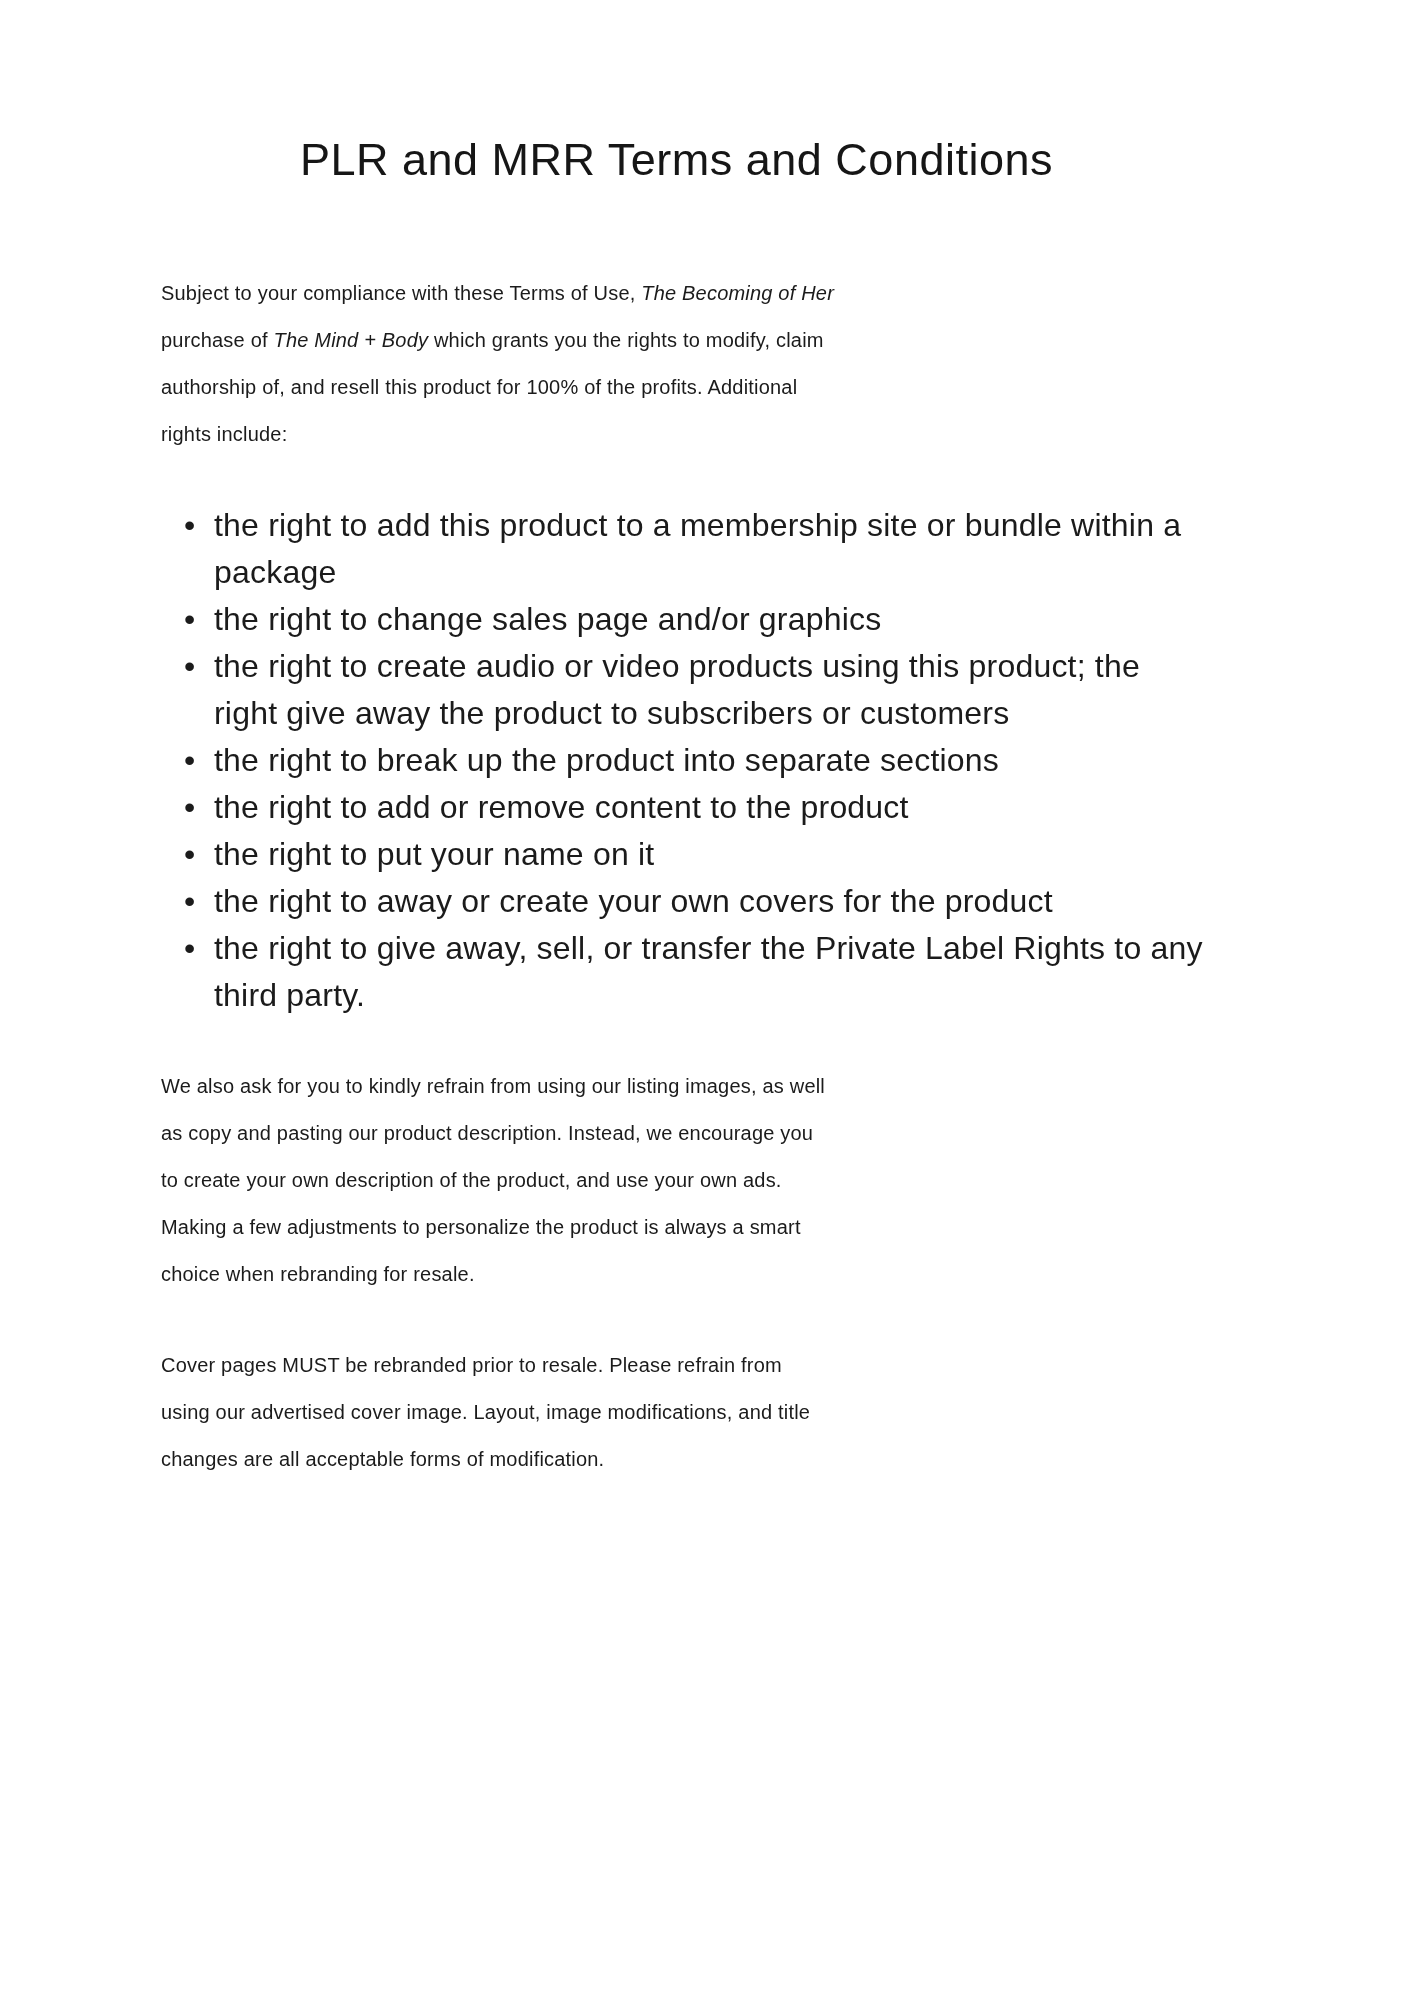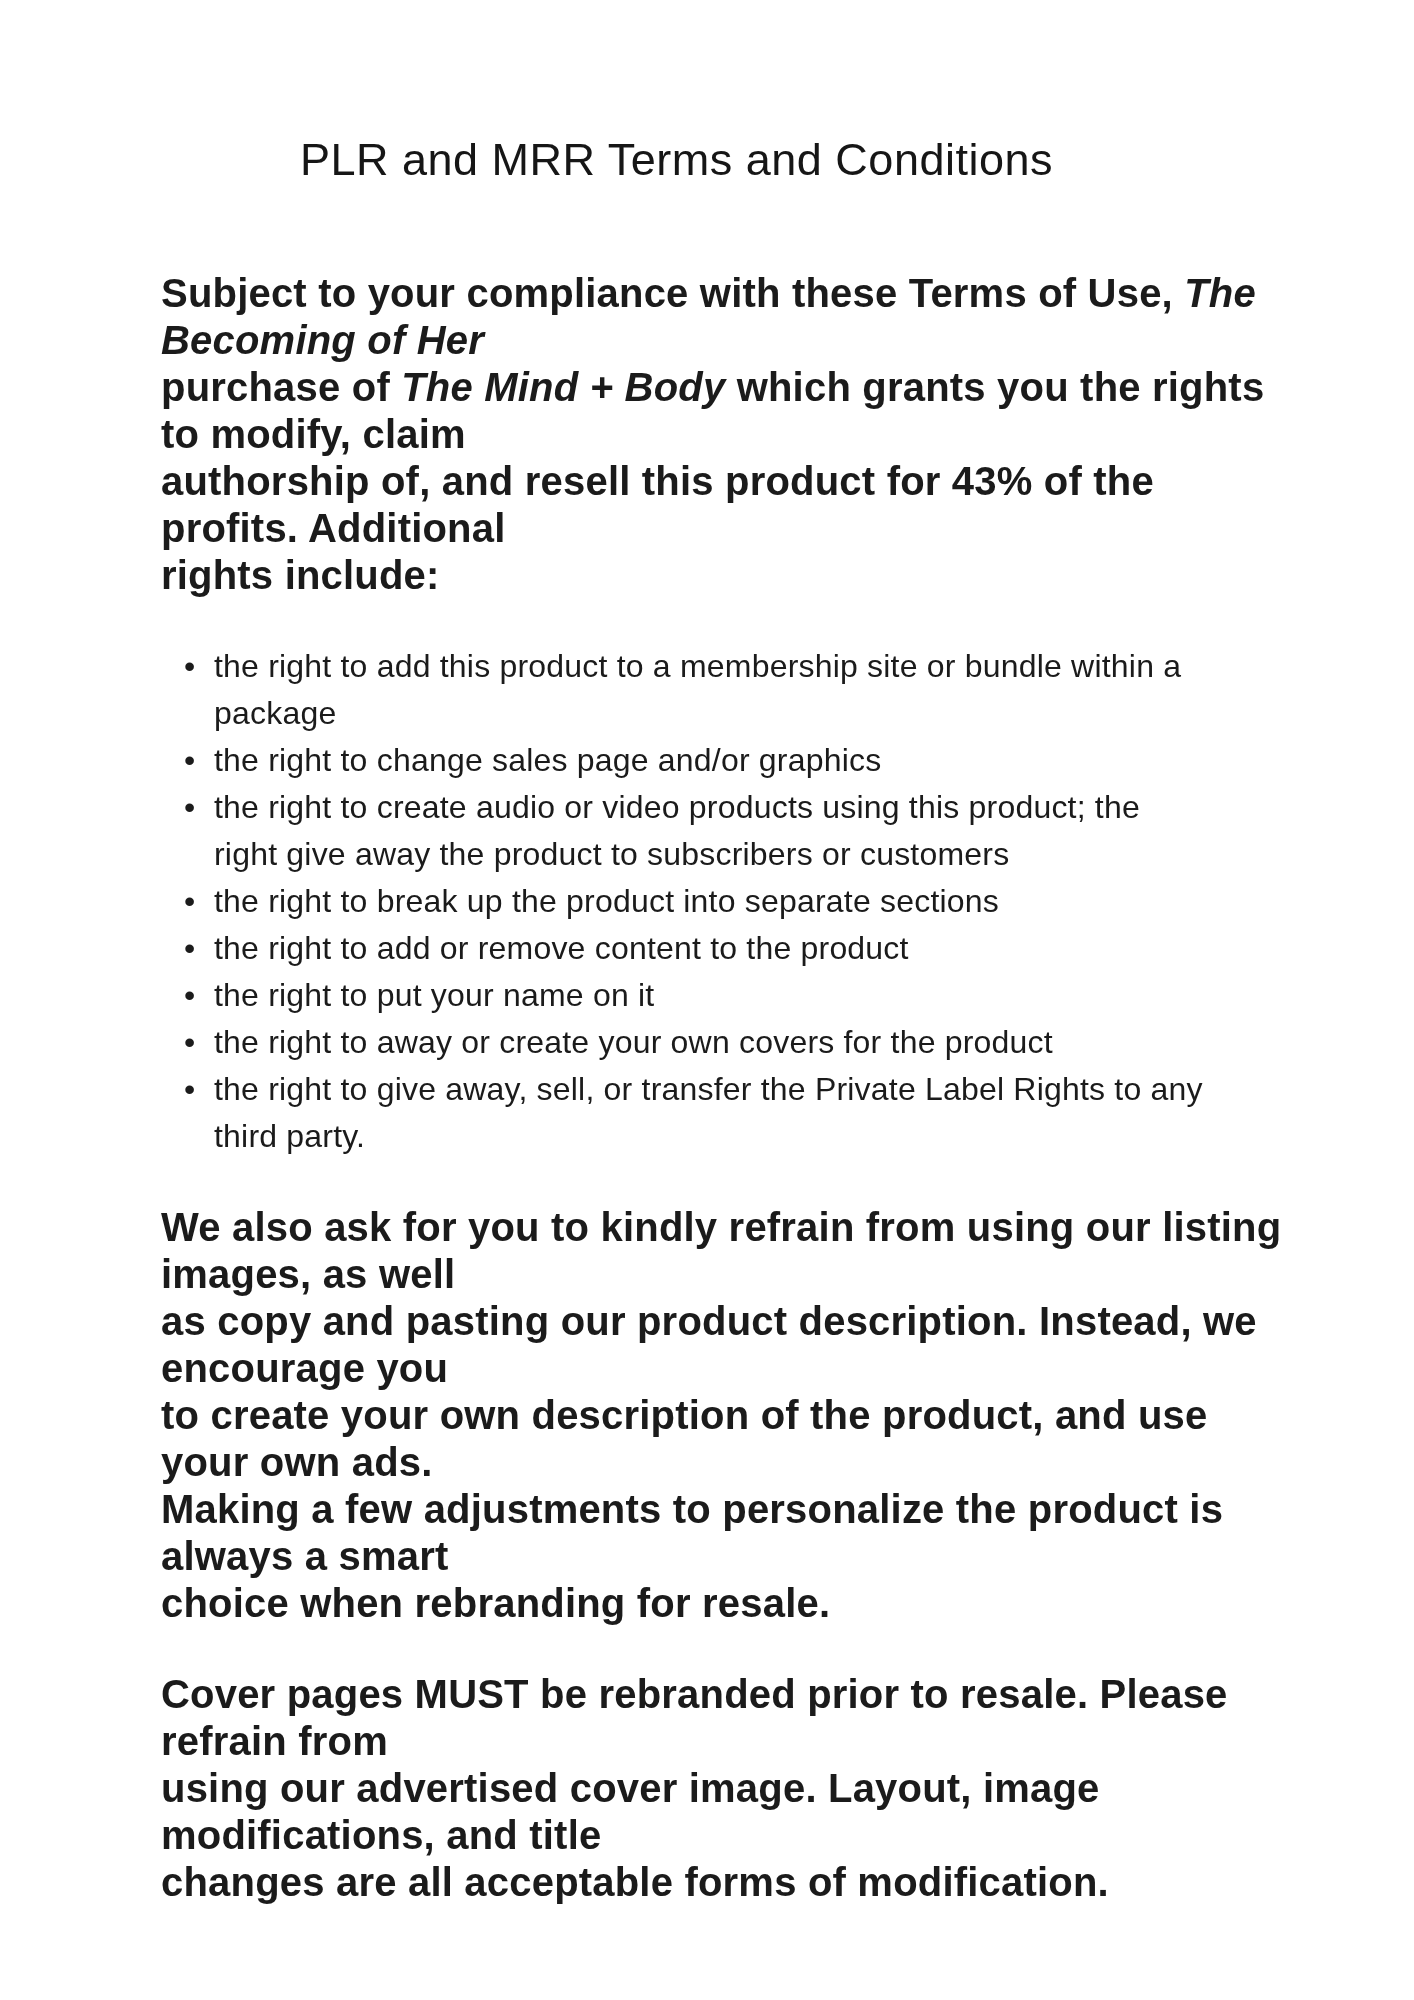--- a/index.html
+++ b/index.html
@@ -22,22 +22,22 @@
   h1.doc-title {
     font-size: 45px;
     font-weight: 300;
     line-height: 60px;
     letter-spacing: 0.5px;
     text-align: center;
     margin: 0 92px 80px 0;
     color: #161616;
   }
   p.body-text {
-    font-size: 40px;
-    font-weight: 700;
+    font-size: 20px;
+    font-weight: 400;
     line-height: 47px;
     letter-spacing: 0.2px;
     margin: 0 0 44px 0;
   }
   .pre-line { white-space: pre-line; }
   .line { display: block; }
   em { font-style: italic; }
   ul.rights-list {
     list-style: none;
     margin: 0 0 44px 0;
@@ -64,21 +64,21 @@
 </head>
 <body>
 
 <div class="page">
 
   <h1 class="doc-title">PLR and MRR Terms and Conditions</h1>
 
   <p class="body-text">
     <span class="line"><span>Subject to your compliance with these Terms of Use, </span><em>The Becoming of Her</em></span>
     <span class="line"><span>purchase of </span><em>The Mind + Body</em><span> which grants you the rights to modify, claim</span></span>
-    <span class="line">authorship of, and resell this product for 43% of the profits. Additional</span>
+    <span class="line">authorship of, and resell this product for 100% of the profits. Additional</span>
     <span class="line">rights include:</span>
   </p>
 
   <ul class="rights-list">
     <li class="pre-line">the right to add this product to a membership site or bundle within a
 package</li>
     <li class="pre-line">the right to change sales page and/or graphics</li>
     <li class="pre-line">the right to create audio or video products using this product; the
 right give away the product to subscribers or customers</li>
     <li class="pre-line">the right to break up the product into separate sections</li>

